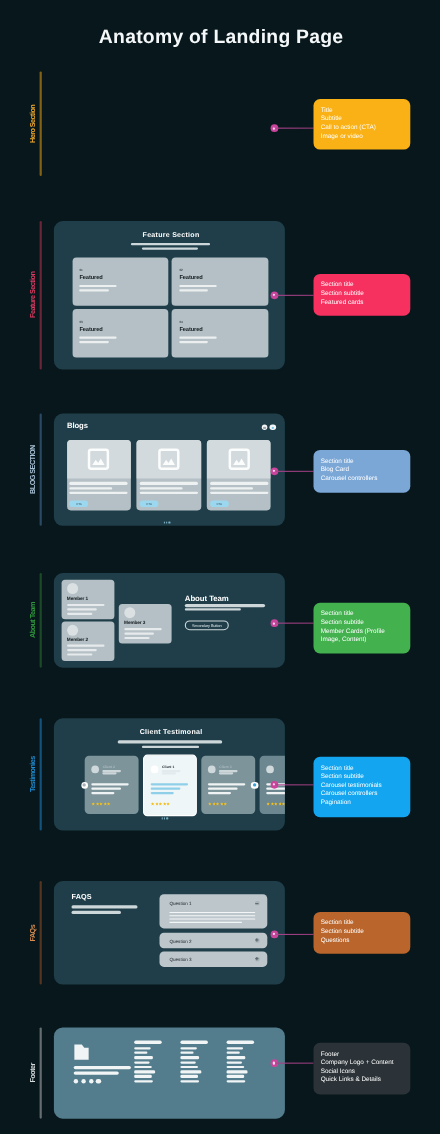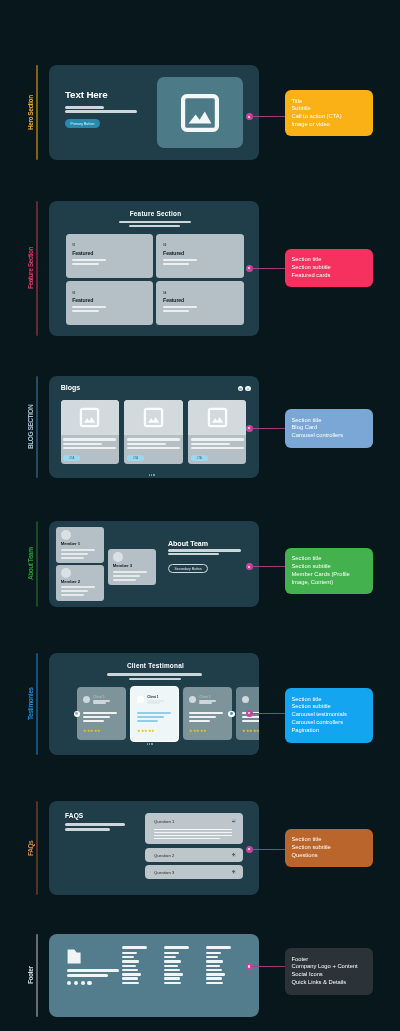--- a/index.html
+++ b/index.html
@@ -108,36 +108,25 @@
   .socials{position:absolute;left:18px;top:47px;display:flex;gap:2.4px;}
   .socials s{width:4.4px;height:4.4px;border-radius:50%;background:#f2f5f6;display:block;}
   .fcol{position:absolute;top:12px;width:30px;}
   .fcol b{display:block;height:3.4px;border-radius:1.8px;background:#f2f5f6;margin-bottom:2.4px;}
   .fcol d{display:block;height:2.4px;border-radius:1.2px;background:#f2f5f6;margin-bottom:1.9px;}
 </style>
 </head>
 <body>
 
 <div class="page">
+  <div class="page-title">Anatomy of Landing Page</div>
 
   <div class="rail" style="left:36px;top:65px;height:95px;background:#836313;"></div>
   <div class="rail-label" style="left:25.8px;top:65px;height:95px;width:8px;color:#f0a92c;display:flex;align-items:center;justify-content:center;">Hero Section</div>
 
-  <div class="panel" style="top:65px;height:95px;">
-    <div class="hero-h">Text Here</div>
-    <div class="bar" style="left:16px;top:41px;width:38.5px;height:3px;"></div>
-    <div class="bar" style="left:16px;top:45px;width:71.5px;height:3px;"></div>
-    <div class="hero-btn">Primary Button</div>
-    <div class="hero-img">
-      <svg viewBox="0 0 38 38" width="38" height="38">
-        <rect x="2.1" y="2.1" width="33.8" height="33.8" rx="3.6" fill="none" stroke="#f2f7f8" stroke-width="4.2"></rect>
-        <path d="M7.6 29.6 L14.6 20.6 L18.6 25.8 L23.8 17.6 L30.4 29.6 Z" fill="#f2f7f8"></path>
-      </svg>
-    </div>
-  </div>
   <div class="dot" style="left:245.9px;top:113.2px;">
       <i></i>
     </div>
   <div class="conn" style="left:251px;top:116.2px;width:34px;"></div>
   <div class="callout" style="left:284.5px;top:90px;width:88px;height:46px;background:#f9b115;">Title
 Subtitle
 Call to action (CTA)
 Image or video</div>
 
   <div class="rail" style="left:36px;top:201px;height:135px;background:#6b2438;"></div>

